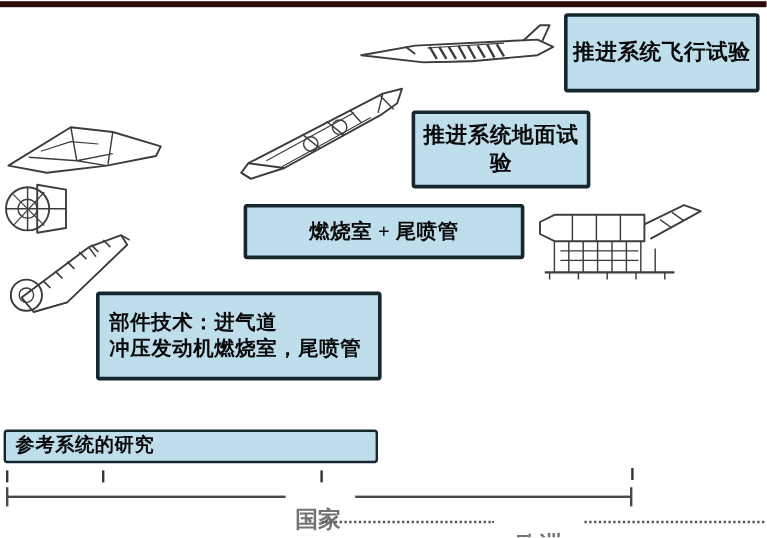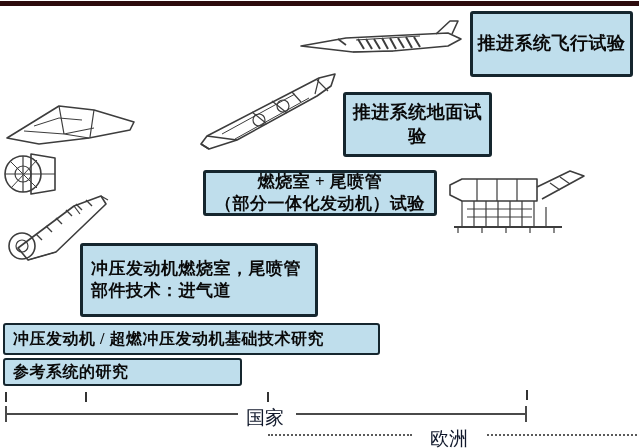--- a/index.html
+++ b/index.html
@@ -25,22 +25,22 @@
   .bluebox.center{align-items:center;text-align:center;}
   .bluebox.left{align-items:flex-start;text-align:left;padding-left:8px;padding-right:4px;}
   .bluebox.thin{border-width:2px;}
   .illus{position:absolute;color:var(--drawing);}
   .illus svg{display:block;}
   .tick{position:absolute;width:2px;height:10px;background:#333;}
   .hline{position:absolute;height:2px;background:var(--line);}
   .endbar{position:absolute;width:2px;height:16px;background:var(--line);}
   .dotline{position:absolute;height:0;border-top:2px dotted #5a5a5a;}
   .axis-label{
-    position:absolute;font-size:19px;font-weight:400;color:#0f172a;
-    font-family:"Liberation Serif","DejaVu Serif",serif;white-space:nowrap;
+    position:absolute;font-size:19px;font-weight:700;color:#737373;
+    font-family:"Liberation Serif","DejaVu Serif",serif;white-space:nowrap;margin-top:15px;
   }
 </style>
 </head>
 <body>
 
 <div class="canvas">
 
   <div class="top-bar"></div>
 
   <div class="illus" style="left:298px;top:18px;">
@@ -110,33 +110,29 @@
   <div class="bluebox center" style="left:470px;top:11px;width:163px;height:66px;font-size:18px;">
     <span>推进系统飞行试验</span>
   </div>
 
   <div class="bluebox center" style="left:343px;top:92px;width:149px;height:65px;font-size:18px;">
     <span>推进系统地面试验</span>
   </div>
 
   <div class="bluebox center" style="left:203px;top:170px;width:234px;height:46px;font-size:17px;">
     <span>燃烧室 + 尾喷管</span>
-    <span>（部分一体化发动机）试验</span>
   </div>
 
   <div class="bluebox left" style="left:80px;top:243px;width:238px;height:74px;font-size:17px;">
+    <span>部件技术：进气道</span>
     <span>冲压发动机燃烧室，尾喷管</span>
-    <span>部件技术：进气道</span>
   </div>
 
-  <div class="bluebox left thin" style="left:3px;top:323px;width:377px;height:32px;font-size:16px;">
-    <span>冲压发动机 / 超燃冲压发动机基础技术研究</span>
-  </div>
 
-  <div class="bluebox left thin" style="left:3px;top:358px;width:239px;height:28px;font-size:16px;">
+  <div class="bluebox left thin" style="left:3px;top:358px;width:312px;height:28px;font-size:16px;">
     <span>参考系统的研究</span>
   </div>
 
   <div class="tick" style="left:5px;top:392px;"></div>
   <div class="tick" style="left:85px;top:392px;"></div>
   <div class="tick" style="left:267px;top:392px;"></div>
   <div class="tick" style="left:526px;top:390px;"></div>
 
   <div class="endbar" style="left:5px;top:406px;"></div>
   <div class="hline" style="left:5px;top:413px;width:233px;"></div>

